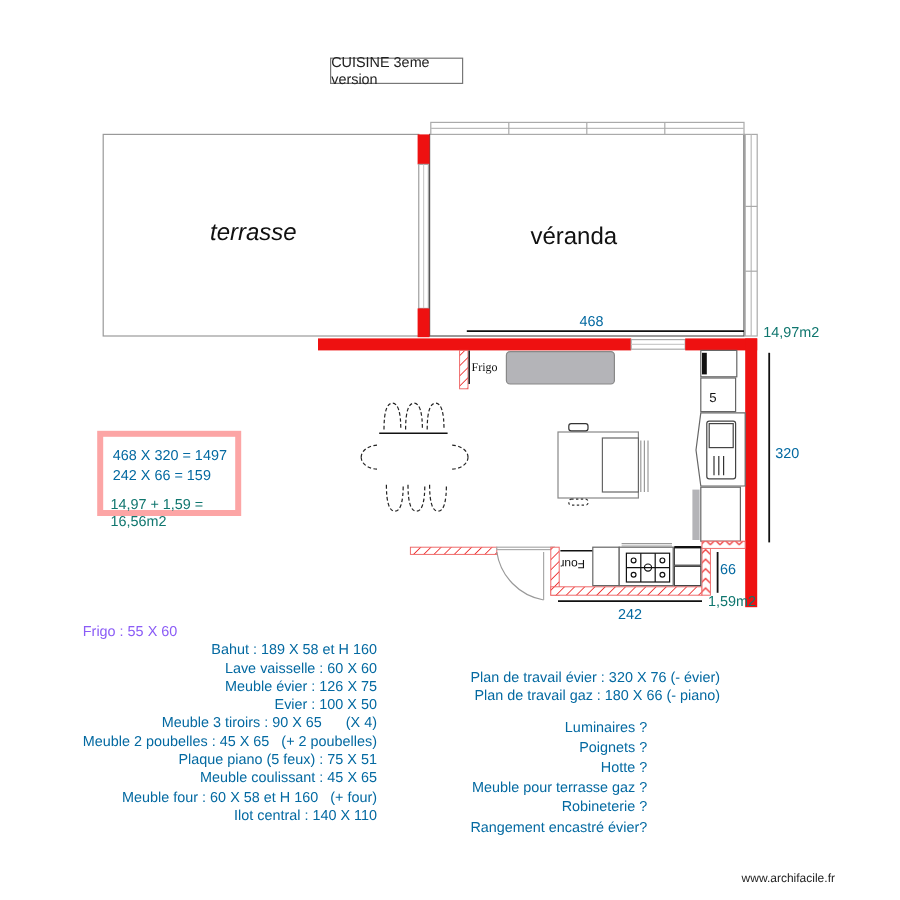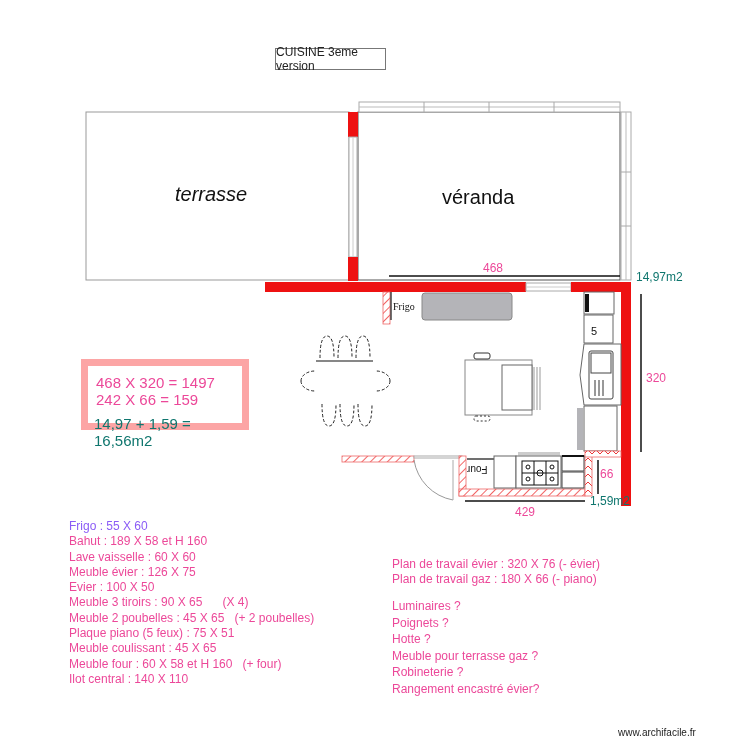--- a/index.html
+++ b/index.html
@@ -1,22 +1,22 @@
 <!DOCTYPE html>
 <html><head>
 <meta charset="utf-8">
 <style>
   html,body{margin:0;padding:0;background:#fff;}
   body{width:750px;height:750px;position:relative;overflow:hidden;font-family:"Liberation Sans",sans-serif;}
   .abs{position:absolute;}
   .title-box{left:275px;top:48px;width:111px;height:22px;border:1px solid #777;font-size:12px;color:#222;display:flex;align-items:center;justify-content:center;box-sizing:border-box;}
   .room-label{font-size:20px;color:#111;}
-  .blue{color:#ec4899;}
+  .blue{color:#0369a1;text-align:right;}
   .red{color:#0f766e;}
-  .calc-box{left:81px;top:359px;width:168px;height:71px;border:7px solid #fca5a5;box-sizing:border-box;font-size:15px;}
+  .calc-box{left:81px;top:359px;width:120px;height:71px;border:5px solid #fca5a5;box-sizing:border-box;font-size:12px;}
   .list{font-size:12px;line-height:15.3px;}
   .list div{white-space:pre;}
   .wm{font-size:10px;color:#222;}
   svg{position:absolute;left:0;top:0;}
 </style>
 </head>
 <body>
 
 <svg width="750" height="750">
   <defs>
@@ -146,21 +146,21 @@
 <div class="abs title-box">CUISINE 3eme version</div>
 
 <div class="abs room-label" style="left:175px;top:183px;font-style:italic;">terrasse</div>
 <div class="abs room-label" style="left:442px;top:186px;">véranda</div>
 
 <div class="abs blue" style="left:483px;top:261px;font-size:12px;">468</div>
 <div class="abs red" style="left:636px;top:270px;font-size:12px;">14,97m2</div>
 <div class="abs blue" style="left:646px;top:371px;font-size:12px;">320</div>
 <div class="abs blue" style="left:600px;top:467px;font-size:12px;">66</div>
 <div class="abs red" style="left:590px;top:494px;font-size:12px;">1,59m2</div>
-<div class="abs blue" style="left:515px;top:505px;font-size:12px;">429</div>
+<div class="abs blue" style="left:515px;top:505px;font-size:12px;">242</div>
 
 <div class="abs" style="left:393px;top:301px;font-size:10px;color:#111;font-family:'Liberation Serif',serif;">Frigo</div>
 <div class="abs" style="left:467px;top:464px;font-size:10px;color:#111;transform:rotate(180deg);">Four</div>
 
 <div class="abs calc-box">
   <div class="abs blue" style="left:8px;top:8px;">468 X 320 = 1497</div>
   <div class="abs blue" style="left:8px;top:25px;">242 X 66 = 159</div>
   <div class="abs red" style="left:6px;top:49px;">14,97 + 1,59 = 16,56m2</div>
 </div>
 

